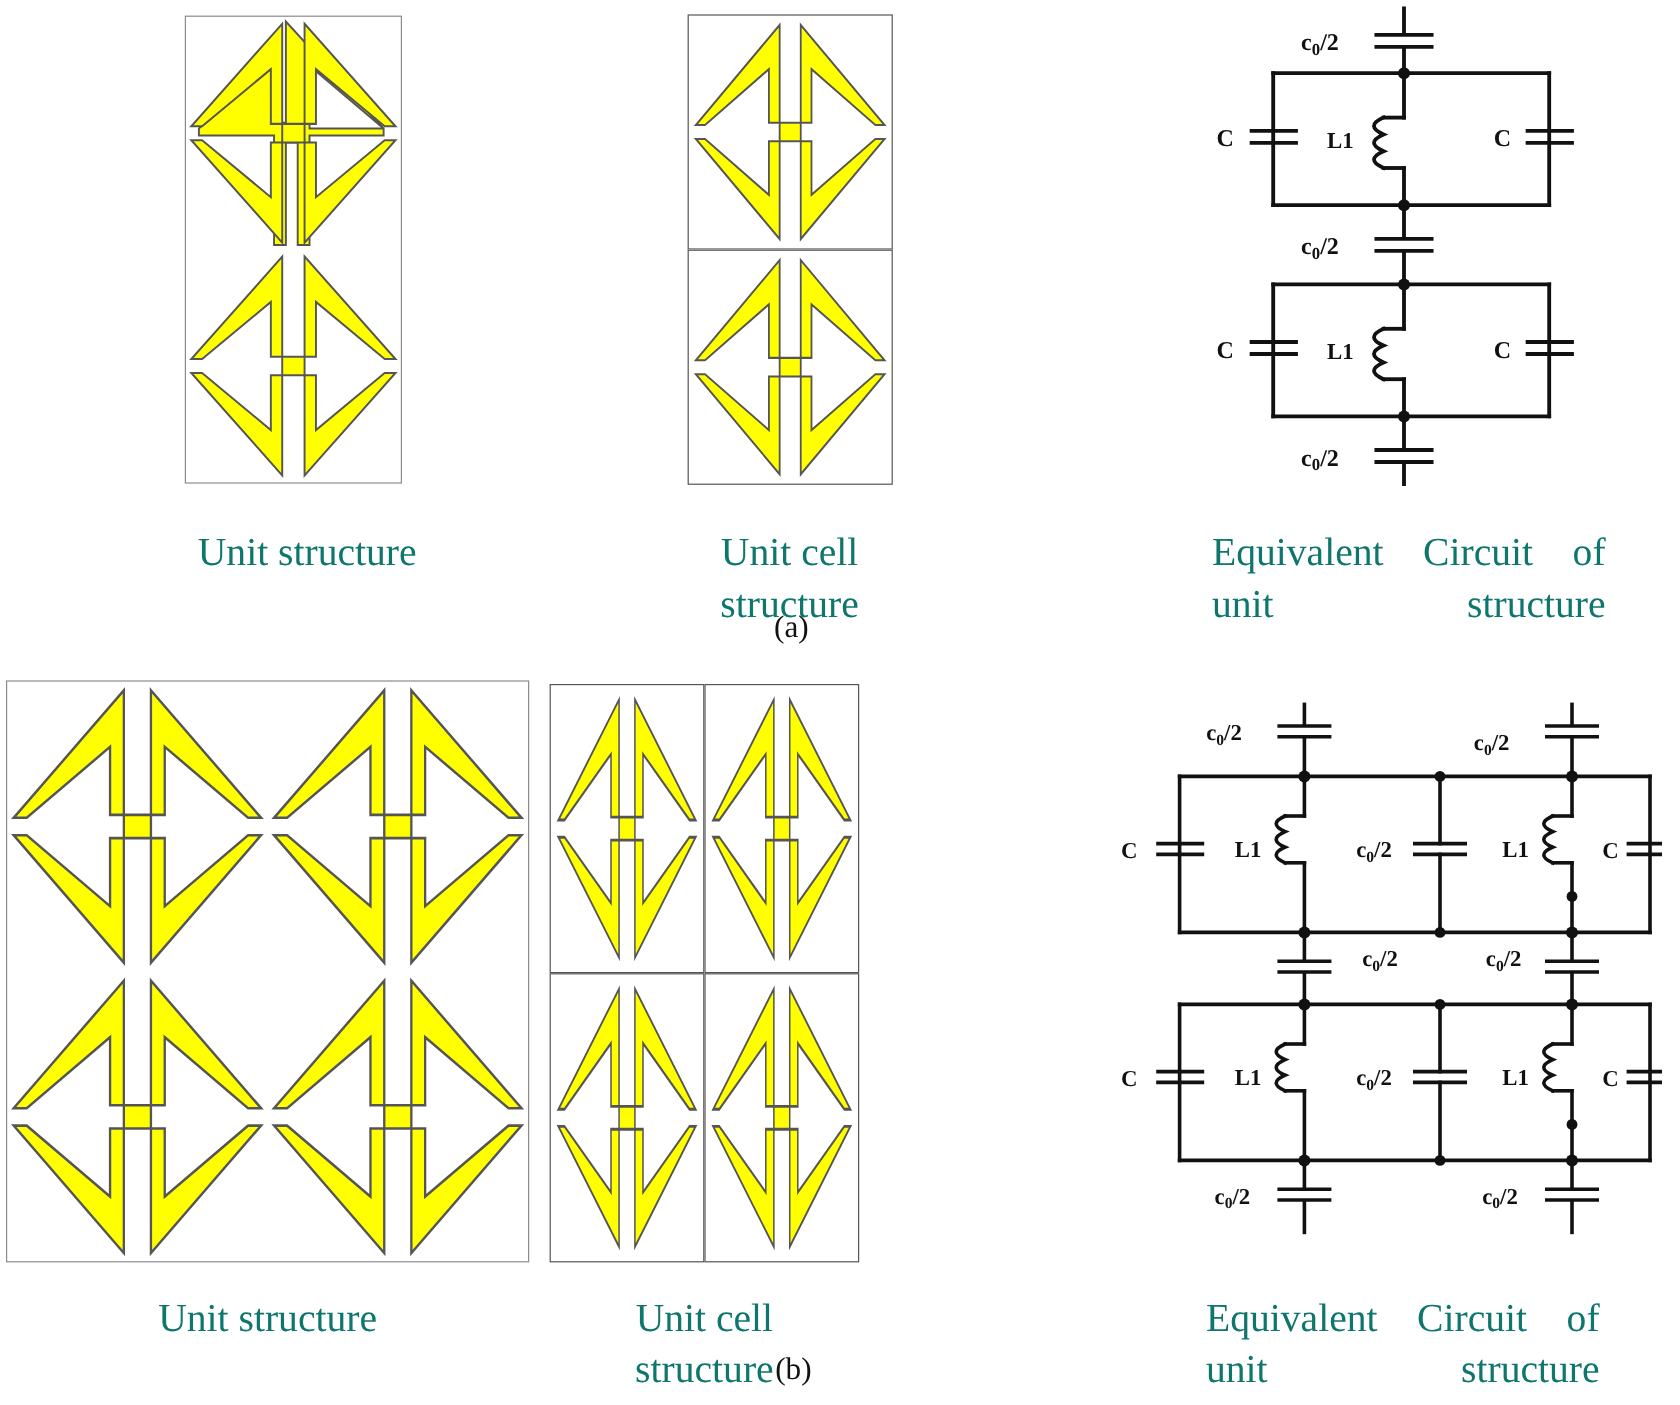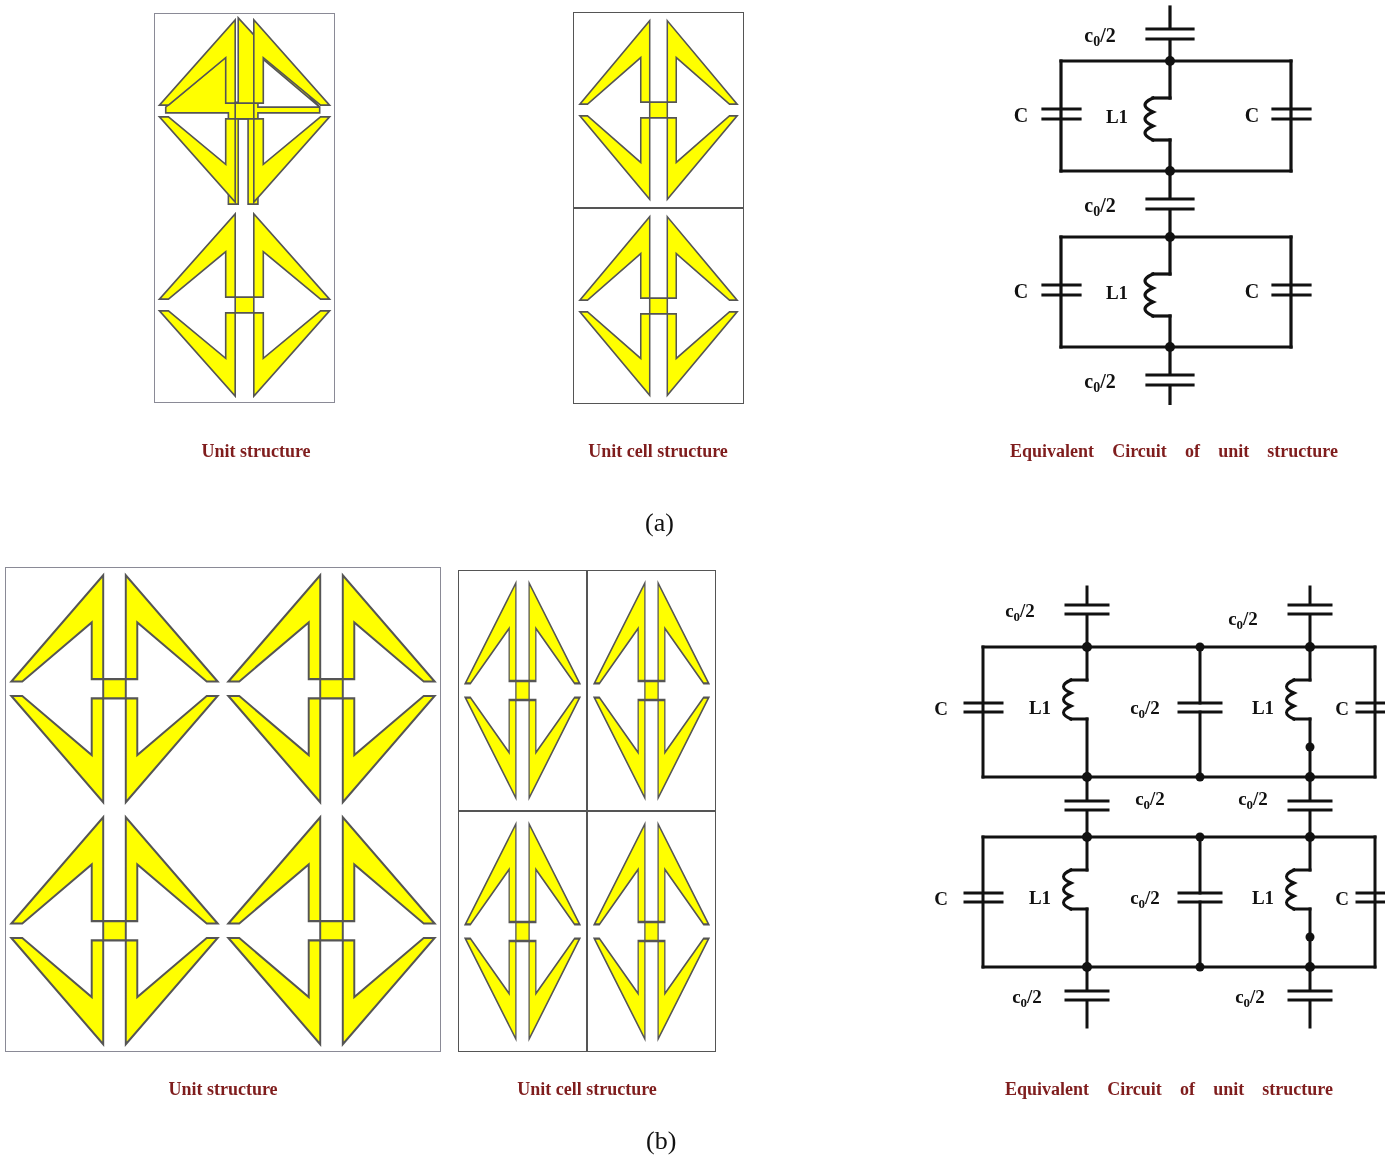--- a/index.html
+++ b/index.html
@@ -4,24 +4,23 @@
 <style>
   html,body{margin:0;padding:0;}
   body{
     width:1400px;height:1171px;background:#ffffff;
     font-family:"Liberation Serif","DejaVu Serif",serif;
     position:relative;overflow:hidden;
   }
 
   
   .cap{
-    position:absolute;font-size:18px;color:#7f1d1d;
+    position:absolute;font-size:33px;color:#0f766e;
     font-family:"Liberation Serif","DejaVu Serif",serif;
     line-height:1.3;
-    font-weight:bold;
   }
   .cap.justify{text-align:justify;text-align-last:justify;}
   .sublabel{
     position:absolute;font-size:26px;color:#111;
     font-family:"Liberation Serif","DejaVu Serif",serif;
   }
 
   
   .panel{position:absolute;box-sizing:border-box;border:1.5px solid #8a8a96;background:#fff;}
   .cellgrid{position:absolute;display:grid;}

